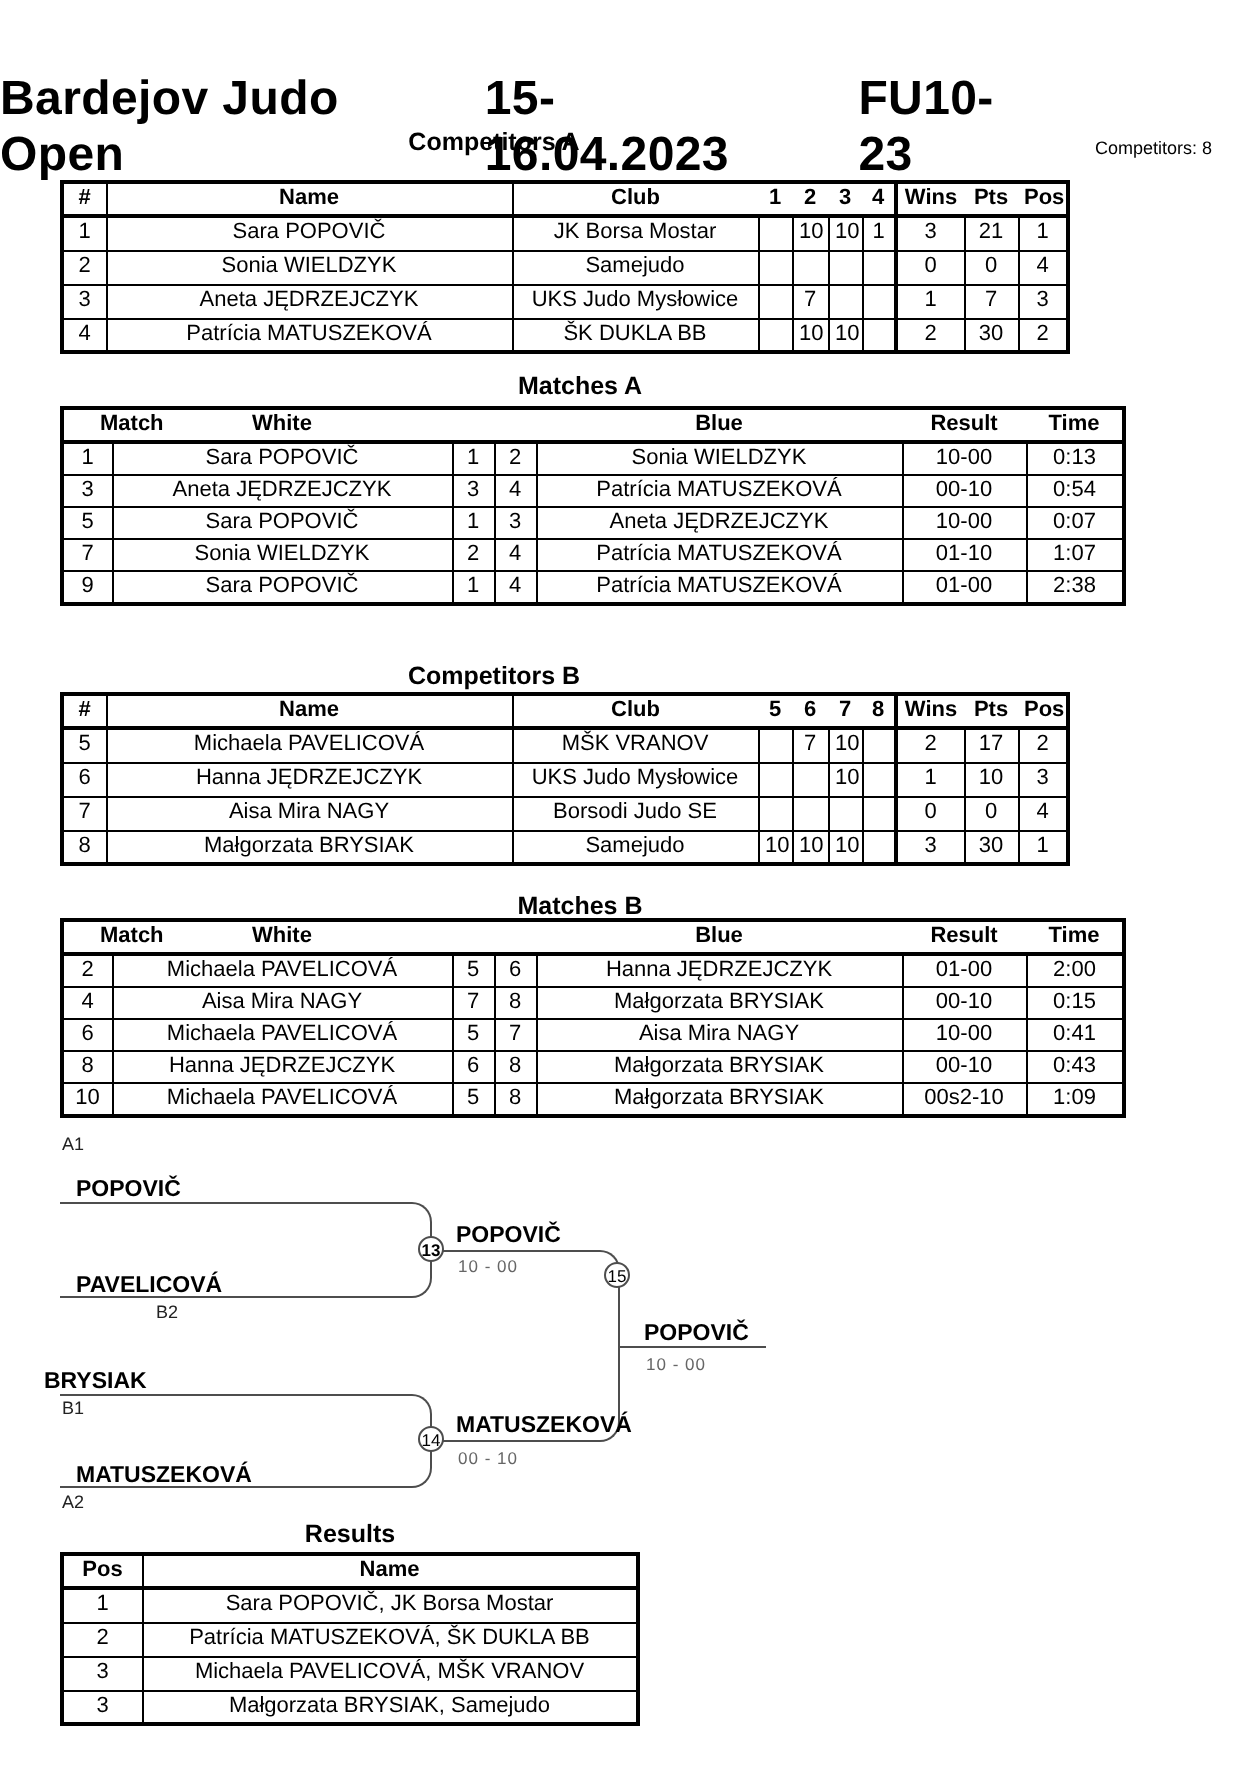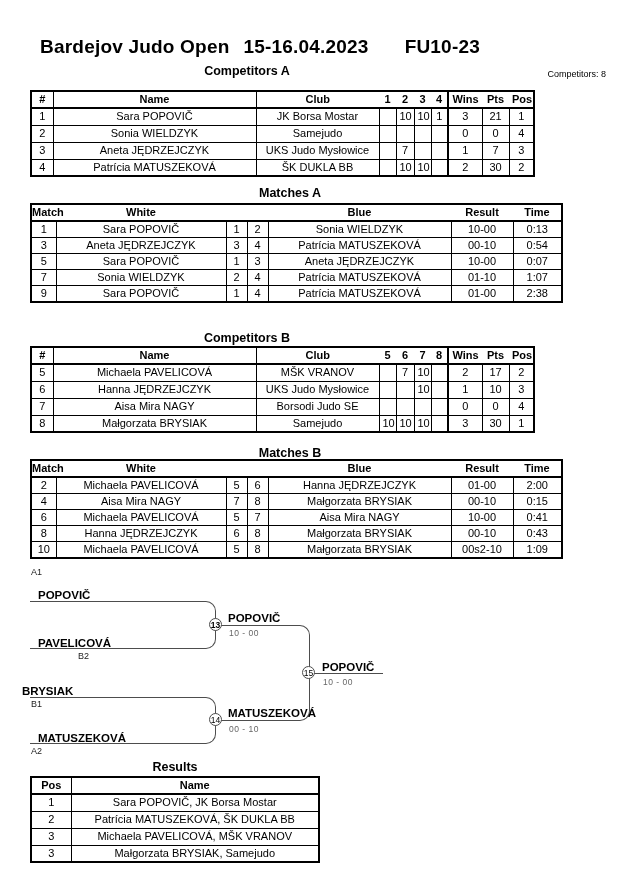--- a/index.html
+++ b/index.html
@@ -8,21 +8,21 @@
     width:630px; height:891px; background:#ffffff; color:#000;
     font-family:"Liberation Sans","DejaVu Sans",sans-serif;
     position:relative; overflow:hidden;
   }
   .page { position:absolute; inset:0; }
 
   
   .title {
     position:absolute; top:36px; left:0; width:520px;
     display:flex; justify-content:center; align-items:baseline;
-    font-size:19px; font-weight:bold; letter-spacing:0.2px;
+    font-size:24px; font-weight:bold; letter-spacing:0.2px;
   }
   .title .t-date { margin-left:14px; }
   .title .t-cat  { margin-left:36px; }
 
   .sec-h {
     position:absolute; transform:translateX(-50%);
     font-size:12.5px; font-weight:bold; white-space:nowrap;
   }
   .comp-count {
     position:absolute; top:69px; right:24px; font-size:9px;
@@ -39,21 +39,21 @@
     white-space:nowrap; overflow:hidden; height:17px; line-height:15px;
   }
   table.mtbl th, table.mtbl td { height:16px; }
   table.tbl thead th {
     font-weight:bold; border-bottom:2px solid #000; height:17px;
   }
   td.lft { text-align:left; padding-left:5px; }
   .winsL { border-left:2px solid #000 !important; }
   
   table.mtbl thead th { border-left:none; border-right:none; }
-  table.mtbl thead th.m-match { text-align:left; padding-left:0; overflow:visible; }
+  table.mtbl thead th.m-match { text-align:left; padding-left:18px; overflow:visible; }
   
   table.ctbl thead th.nb { border-left:none; border-right:none; }
   table.ctbl thead th.nbr { border-right:none;margin-top:48px; }
 
   
   .bshape { position:absolute; border:0 solid #4d4d4d; }
   #sf1 { left:30px; top:601px; width:186px; height:48px;
          border-top-width:1.5px; border-right-width:1.5px; border-bottom-width:1.5px;
          border-top-right-radius:10px; border-bottom-right-radius:10px; }
   #sf2 { left:30px; top:697px; width:186px; height:47px;
@@ -402,21 +402,21 @@
     <span class="bseed" style="left:31px; top:746px;">A2</span>
 
     <div class="bshape" id="sf1"></div>
     <div class="bshape" id="sf2"></div>
     <div class="bshape" id="w13"></div>
     <div class="bshape" id="w14"></div>
     <div class="bshape" id="finline"></div>
 
     <div class="bcircle" style="left:209px; top:618px;font-weight:bold;">13</div>
     <div class="bcircle" style="left:209px; top:713px;">14</div>
-    <div class="bcircle" style="left:302px; top:666px;">15</div>
+    <div class="bcircle" style="left:302px; top:631px;">15</div>
 
     <span class="bname" style="left:228px; top:612px;">POPOVIČ</span>
     <span class="bscore" style="left:229px; top:628px;">10 - 00</span>
     <span class="bname" style="left:228px; top:707px;">MATUSZEKOVÁ</span>
     <span class="bscore" style="left:229px; top:724px;">00 - 10</span>
     <span class="bname" style="left:322px; top:661px;">POPOVIČ</span>
     <span class="bscore" style="left:323px; top:677px;">10 - 00</span>
   </div>
 
   <div class="sec-h" style="left:175px; top:760px;">Results</div>

